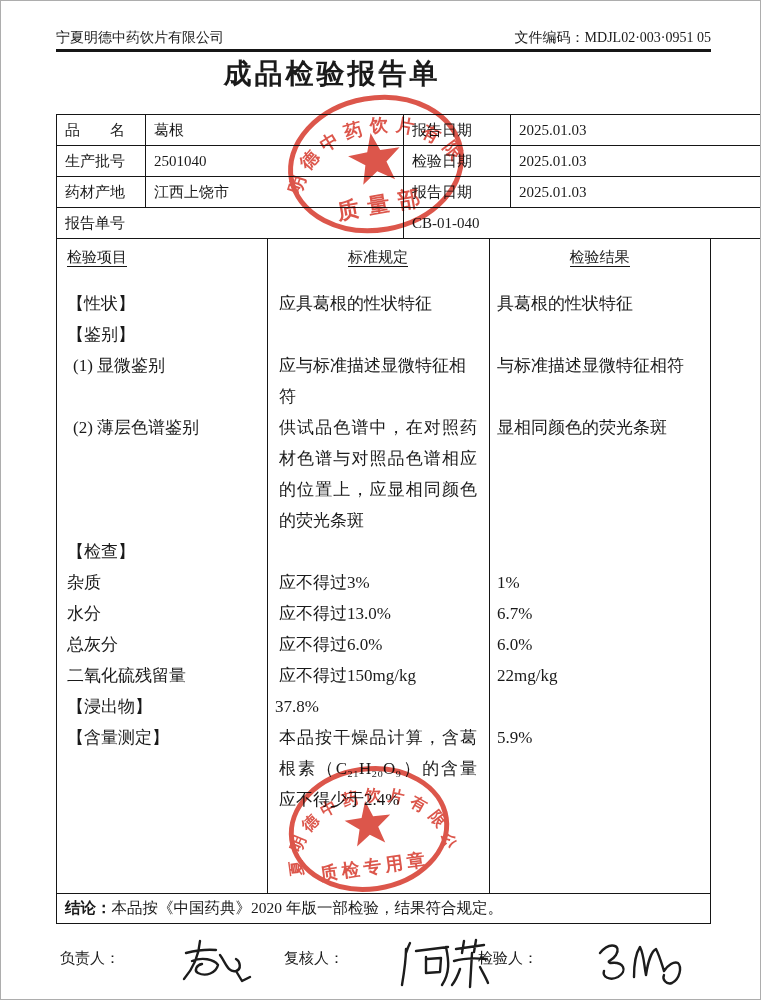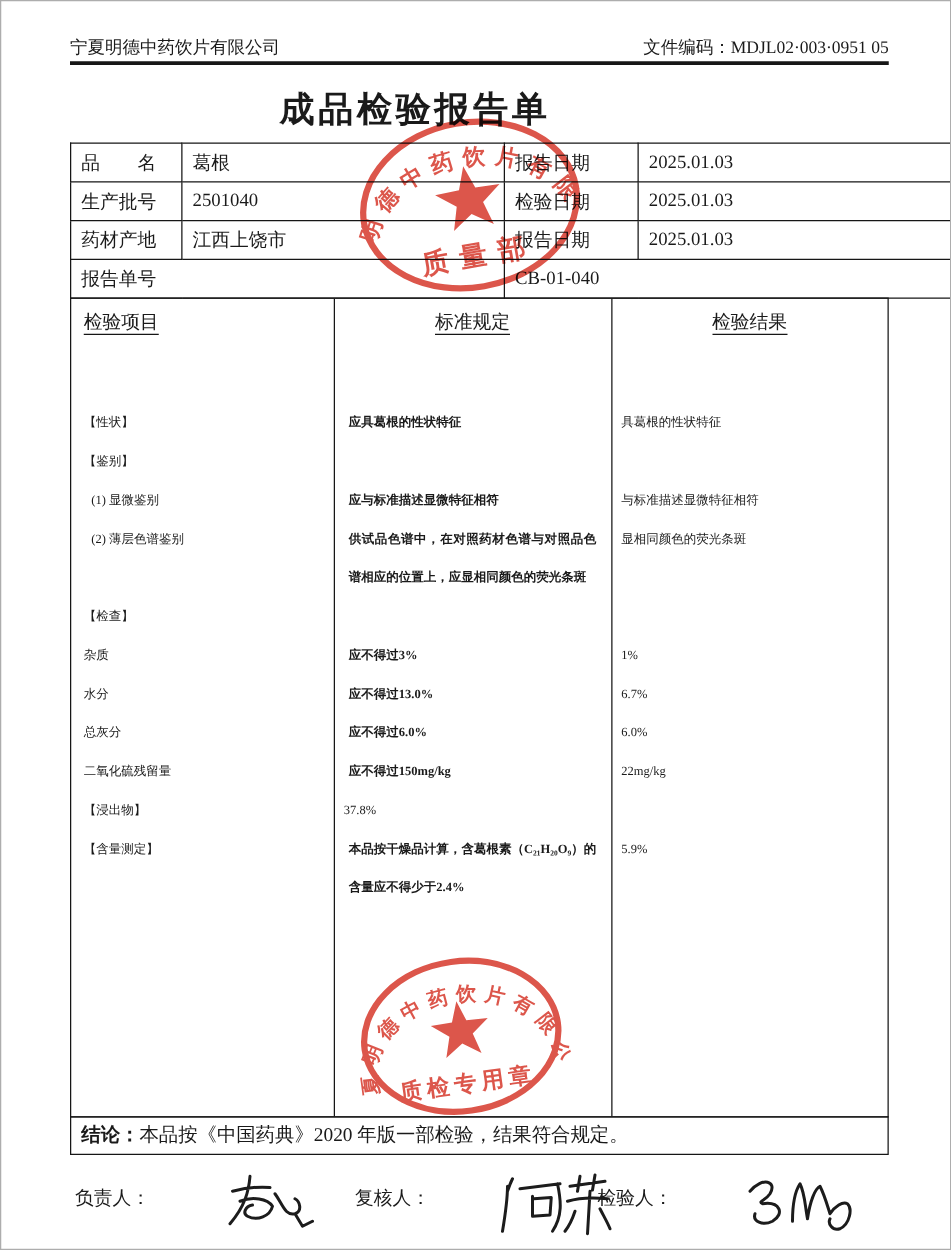--- a/index.html
+++ b/index.html
@@ -5,36 +5,36 @@
   html,body{margin:0;padding:0;background:#e8e8e8;}
   .page{
     position:relative;width:761px;height:1000px;margin:0 auto;
     background:#ffffff;border:1px solid #adadad;box-sizing:border-box;
     font-family:"Liberation Serif","DejaVu Serif",serif;color:#1a1a1a;
     overflow:hidden;
   }
   
   .hdr{position:absolute;top:28px;left:55px;width:655px;display:flex;justify-content:space-between;font-size:14px;}
   .hdr-rule{position:absolute;top:48px;left:55px;width:655px;height:3px;background:#161616;}
-  .doc-title{position:absolute;top:68px;left:0;width:662px;text-align:center;font-size:28px;font-weight:bold;letter-spacing:3px;}
+  .doc-title{position:absolute;top:54px;left:0;width:662px;text-align:center;font-size:28px;font-weight:bold;letter-spacing:3px;}
   
   .info-table{position:absolute;top:113px;left:55px;width:655px;border-collapse:collapse;table-layout:fixed;font-size:15px;}
   .info-table td{border:1px solid #161616;height:30px;padding:0 8px;vertical-align:middle;overflow:hidden;}
   .c-l1{width:72px;} .c-v1{width:241px;} .c-l2{width:90px;} .c-v2{width:252px;}
   .spread{letter-spacing:30px;white-space:nowrap;}
   
   .main-table{position:absolute;top:237px;left:55px;width:655px;height:656px;border:1px solid #161616;box-sizing:border-box;}
   .vline{position:absolute;top:0;bottom:0;width:1px;background:#161616;}
   .vline.v1{left:210px;} .vline.v2{left:432px;}
   .mt-head{display:grid;grid-template-columns:210px 222px 221px;padding-top:9px;font-size:15px;height:49px;box-sizing:border-box;}
   .mt-head .h1{padding-left:10px;} .mt-head .h2,.mt-head .h3{text-align:center;}
   .mt-head span{border-bottom:1px solid #161616;padding-bottom:1px;}
-  .trows{font-size:10px;margin-top:35px;}
+  .trows{font-size:17px;}
   .trow{display:grid;grid-template-columns:210px 222px 221px;line-height:31px;}
-  .trow .c1{padding-left:10px;} .trow .c2{padding:0 12px;word-break:break-all;font-weight:bold;} .trow .c3{padding-left:8px;word-break:break-all;}
+  .trow .c1{padding-left:10px;} .trow .c2{padding:0 12px;word-break:break-all;} .trow .c3{padding-left:8px;word-break:break-all;}
   .trow .indent{padding-left:16px;}
   .just{text-align:justify;text-justify:inter-character;}
   
   .conclusion{position:absolute;top:892px;left:55px;width:655px;height:31px;border:1px solid #161616;box-sizing:border-box;
     display:flex;align-items:center;padding:0 8px;font-size:15.5px;}
   .conclusion b{font-weight:bold;}
   
   .signs{position:absolute;top:938px;left:55px;width:655px;height:60px;font-size:15px;}
   .sign-group{position:absolute;top:6px;display:flex;align-items:flex-start;gap:36px;}
   .sg1{left:4px;} .sg2{left:228px;} .sg3{left:422px;}

